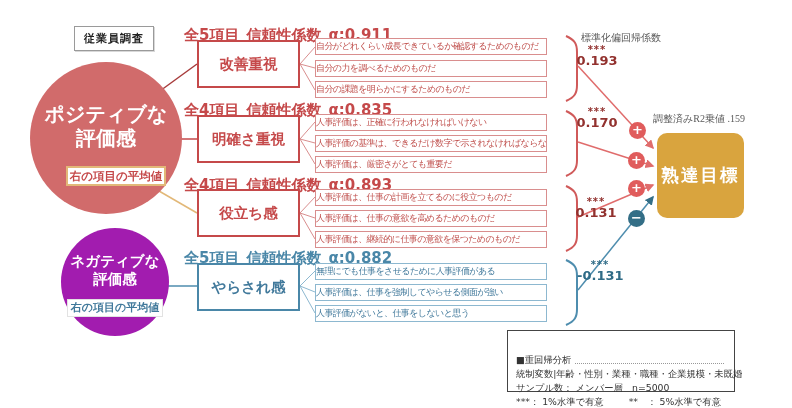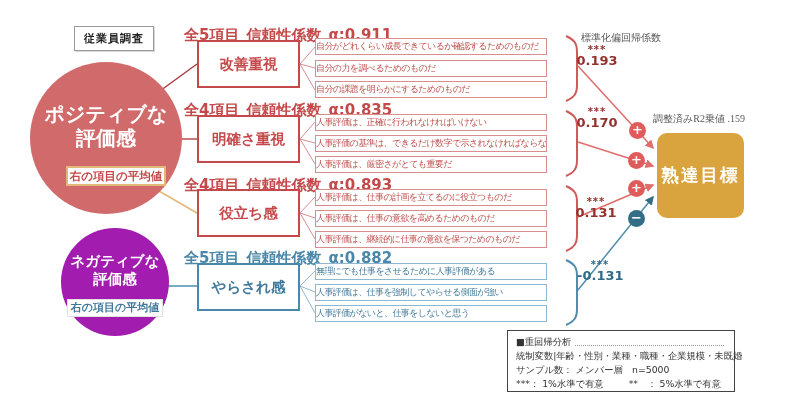--- a/index.html
+++ b/index.html
@@ -58,21 +58,21 @@
 
   .small-gray{font-size:10px;color:#595959;white-space:nowrap;z-index:2;font-family:Liberation Serif, serif;}
 
   
   .goal{left:657px;top:133px;width:87px;height:85px;background:#d9a43e;border-radius:10px;
         color:#fff;font-size:17.5px;font-weight:bold;letter-spacing:2px;text-align:center;
         line-height:85px;white-space:nowrap;}
 
   
   .legend{left:507px;top:330px;width:228px;height:62px;border:1px solid #444;background:#fff;
-          box-sizing:border-box;padding:4px 8px;font-size:9.3px;color:#333;line-height:1.5;z-index:2;}
+          box-sizing:border-box;padding:22px 8px;font-size:9.3px;color:#333;line-height:1.5;z-index:2;}
   .legend .row{white-space:nowrap;}
   .legend .trow{display:flex;align-items:flex-end;}
   .legend .dotfill{flex:1;border-bottom:1px dotted #999;margin:0 2px 3px 4px;}
   .legend .gap{margin-left:22px;}
 </style>
 </head>
 <body>
 
 <div id="stage">
 

